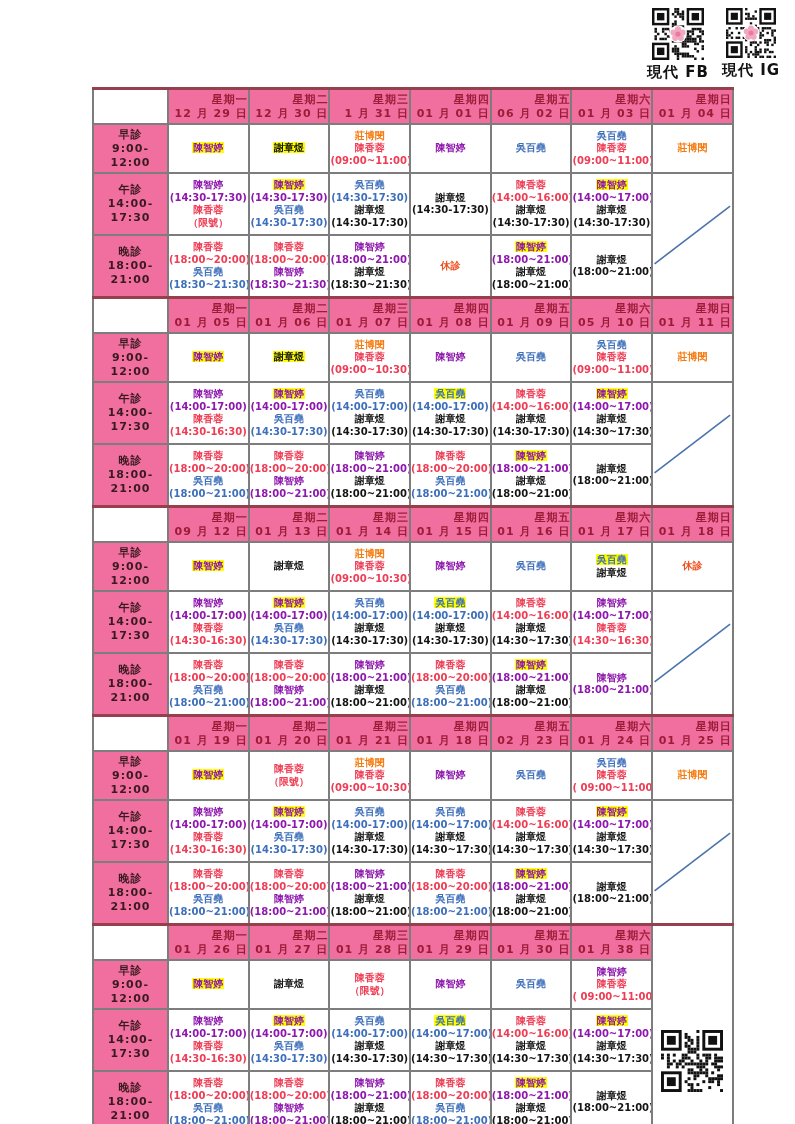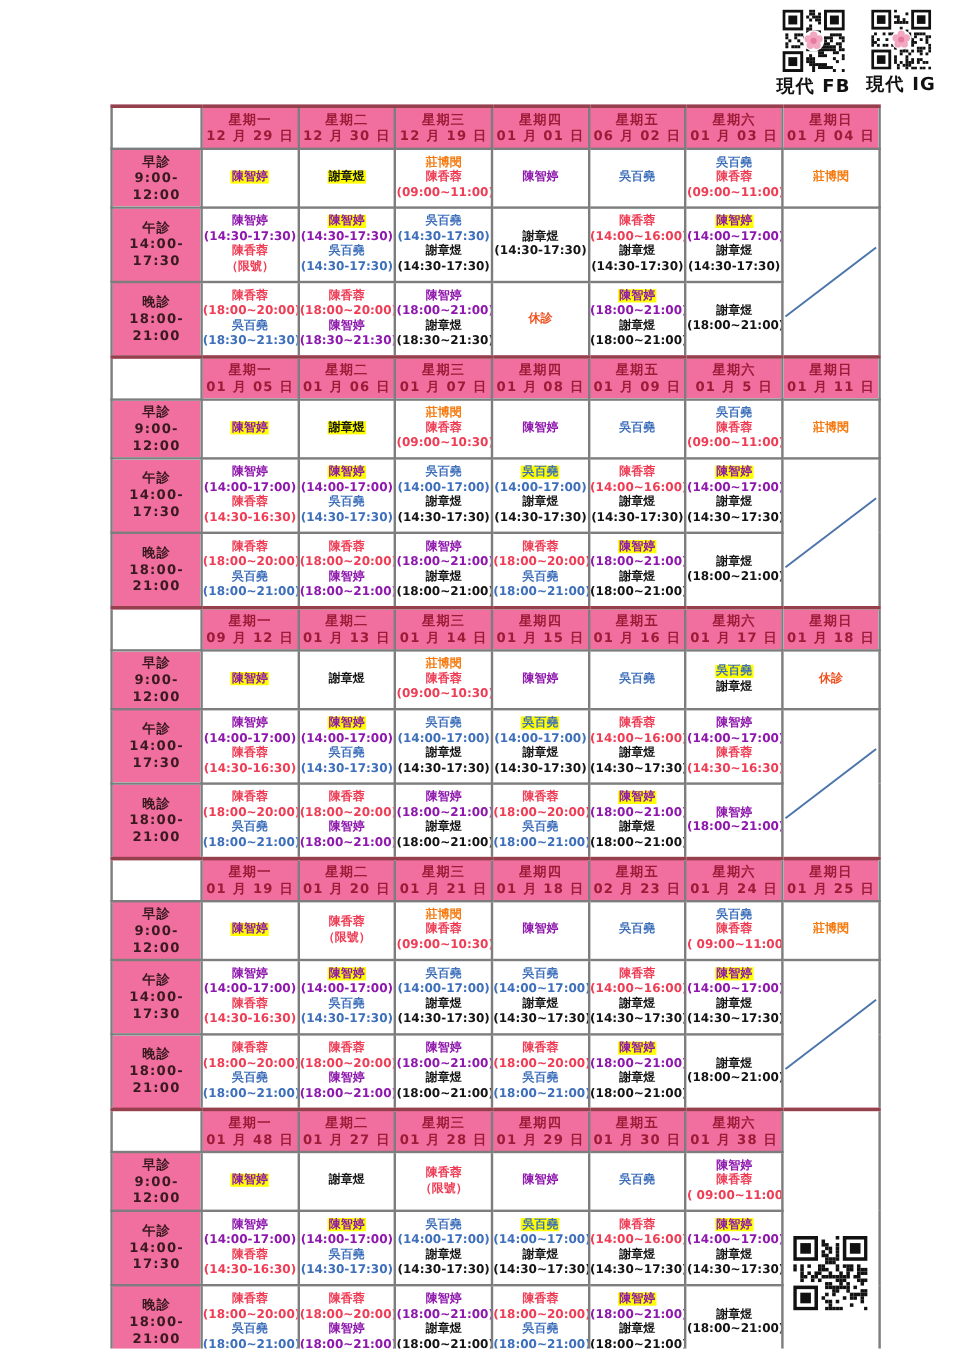--- a/index.html
+++ b/index.html
@@ -14,21 +14,21 @@
   .qrlabel{margin-top:3px;font-size:15px;font-weight:bold;color:#111;letter-spacing:1px;}
   #qr-fb{left:645px;width:66px;}
   #qr-ig{left:718px;width:66px;}
 
   
   #schedule-wrap{position:absolute;left:92px;top:87px;width:640px;}
   table{border-collapse:collapse;table-layout:fixed;width:640px;}
   td{border:2px solid #7d7d7d;padding:0;vertical-align:middle;text-align:center;overflow:hidden;}
   tr.head td{height:33px;background:var(--pink);color:var(--headtext);
              font-size:11px;font-weight:bold;line-height:14px;letter-spacing:1px;
-             border-top:3px solid var(--blocksep);}
+             border-top:3px solid var(--blocksep);text-align:right;}
   tr.head td.corner{background:#fff;}
   tr.head td.qrcell{background:#fff;border-top:3px solid var(--blocksep);}
   td.rowlabel{background:var(--pink);color:var(--labeltext);
               font-size:11px;font-weight:bold;line-height:14px;letter-spacing:1px;}
   tr.morning td{height:47px;}
   tr.noon td{height:60px;}
   tr.evening td{height:60px;}
   td.cell{background:#fff;font-size:10px;font-weight:bold;line-height:12.5px;}
   td.cell .ln{white-space:nowrap;}
   .hl{background:var(--hl);padding:0 1px;}
@@ -329,21 +329,21 @@
             <td class="dayhead">
               <div>星期一</div>
               <div>12 月 29 日</div>
             </td>
             <td class="dayhead">
               <div>星期二</div>
               <div>12 月 30 日</div>
             </td>
             <td class="dayhead">
               <div>星期三</div>
-              <div>12 月 19 日</div>
+              <div>1 月 31 日</div>
             </td>
             <td class="dayhead">
               <div>星期四</div>
               <div>01 月 01 日</div>
             </td>
             <td class="dayhead">
               <div>星期五</div>
               <div>06 月 02 日</div>
             </td>
             <td class="dayhead">
@@ -485,21 +485,21 @@
             <td class="dayhead">
               <div>星期四</div>
               <div>01 月 08 日</div>
             </td>
             <td class="dayhead">
               <div>星期五</div>
               <div>01 月 09 日</div>
             </td>
             <td class="dayhead">
               <div>星期六</div>
-              <div>01 月 5 日</div>
+              <div>05 月 10 日</div>
             </td>
             <td class="dayhead">
               <div>星期日</div>
               <div>01 月 11 日</div>
             </td>
           </tr>
           <tr class="morning">
             <td class="rowlabel">
               <div>早診</div>
               <div>9:00-12:00</div>
@@ -912,21 +912,21 @@
             </td>
             <td class="cell">
               <div class="ln" style="color: rgb(20, 20, 20);">謝章煜</div>
               <div class="ln" style="color: rgb(20, 20, 20);">(18:00~21:00)</div>
             </td>
           </tr>
           <tr class="head">
             <td class="corner"></td>
             <td class="dayhead">
               <div>星期一</div>
-              <div>01 月 48 日</div>
+              <div>01 月 26 日</div>
             </td>
             <td class="dayhead">
               <div>星期二</div>
               <div>01 月 27 日</div>
             </td>
             <td class="dayhead">
               <div>星期三</div>
               <div>01 月 28 日</div>
             </td>
             <td class="dayhead">

